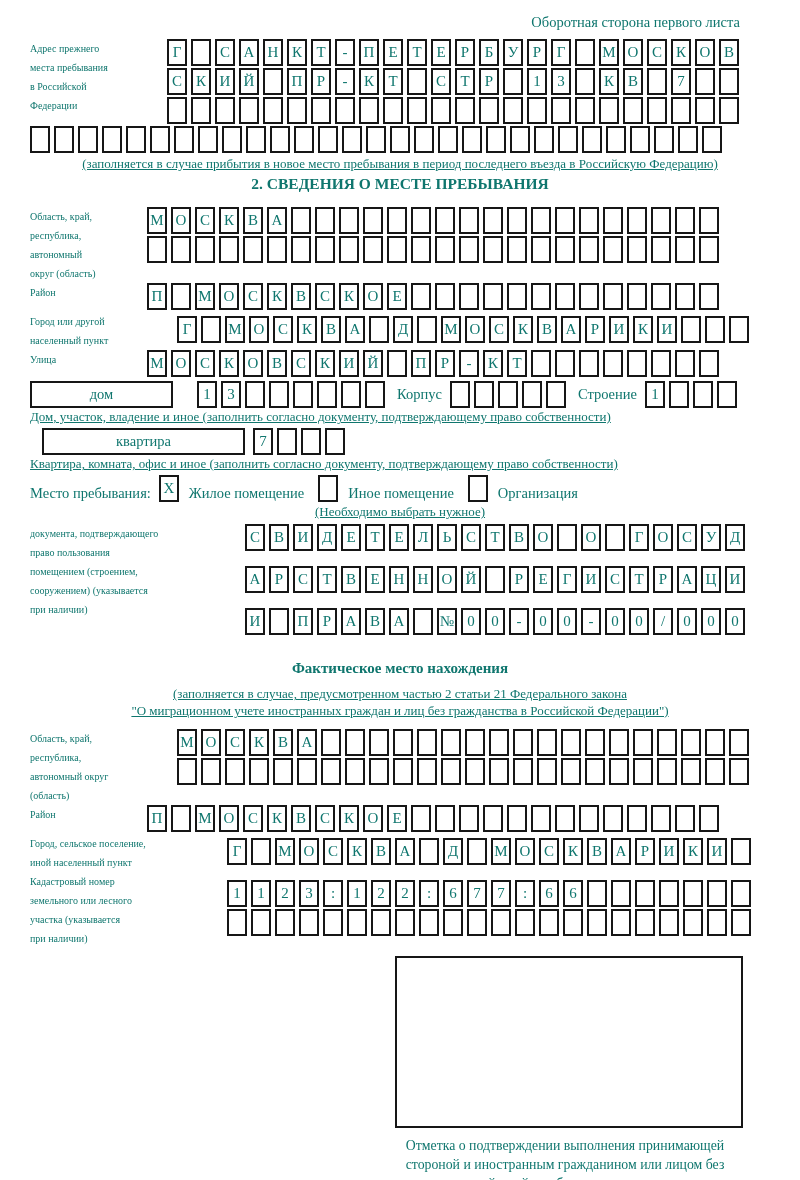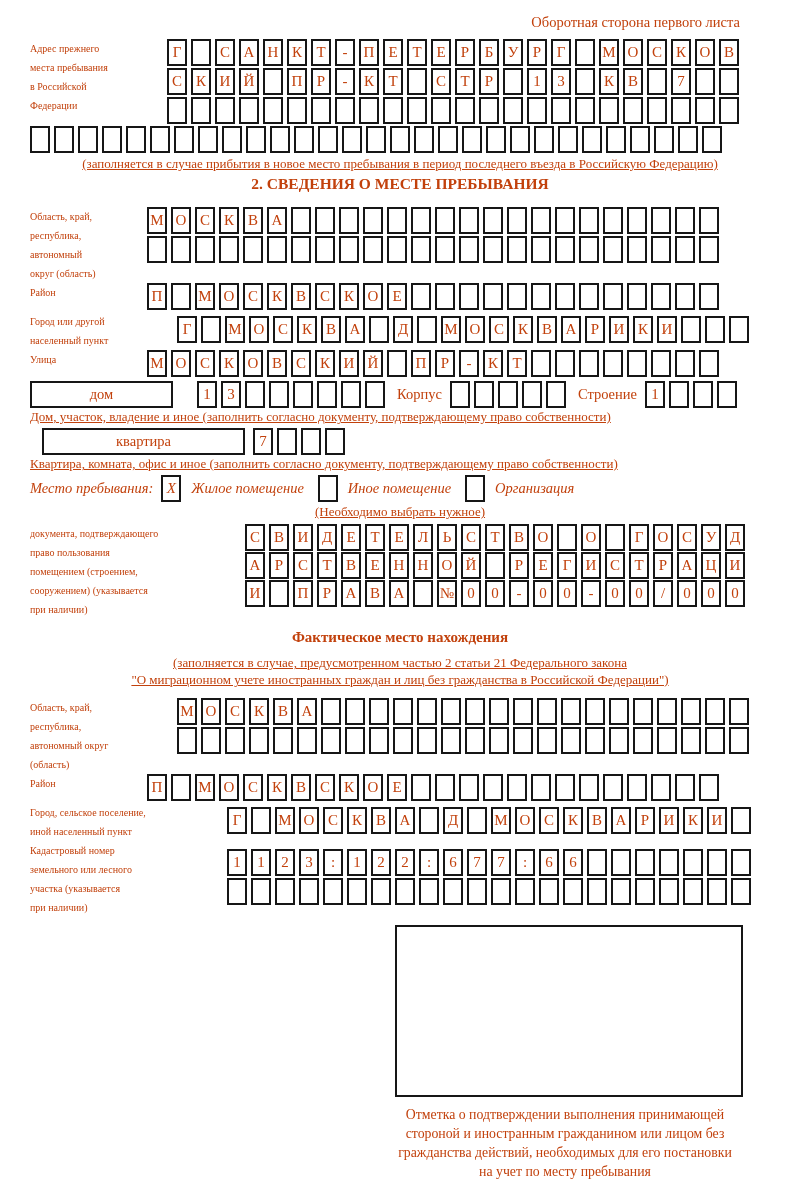--- a/index.html
+++ b/index.html
@@ -1,17 +1,17 @@
 <!DOCTYPE html>
 <html><head>
 <meta charset="utf-8">
 <style>
   html,body{margin:0;padding:0;background:#fff;}
   .page{
-    width:800px;height:1180px;box-sizing:border-box;background:#fff;color:#c2410c;
+    width:800px;height:1180px;box-sizing:border-box;background:#fff;color:#0f766e;
     font-family:"Liberation Serif","DejaVu Serif",serif;
     padding:14px 30px 0 30px;position:relative;overflow:hidden;
   }
   .corner-title{text-align:right;font-size:14.5px;padding-right:30px;margin-bottom:2px;}
   .cell{
     display:inline-block;box-sizing:border-box;width:20px;height:27px;
     border:2px solid #161616;margin-right:4px;vertical-align:top;
     text-align:center;font-size:15px;line-height:22px;background:#fff;
   }
   .cellrow{white-space:nowrap;height:27px;margin-bottom:2px;}
@@ -25,24 +25,24 @@
   .center{text-align:center;}
   .sec-title{text-align:center;font-weight:bold;font-size:15.5px;margin:3px 0 14px 0;} .mt8{margin-top:8px;} .mt4{margin-top:4px;} .mt10{margin-top:10px;}
   .pt4{padding-top:4px;} .pt8{padding-top:8px;}
   .boxlabel{
     display:inline-block;box-sizing:border-box;border:2px solid #161616;height:27px;
     text-align:center;font-size:14.5px;line-height:23px;vertical-align:middle;background:#fff;
   }
   .bl-house{width:143px;margin-right:24px;}
   .bl-flat{width:203px;margin-right:8px;}
   .inlbl{font-size:14.5px;vertical-align:middle;margin:0 8px;}
-  .stayrow{display:flex;align-items:center;margin:3px 0 1px 0;font-size:14.5px;font-style:italic;}
+  .stayrow{display:flex;align-items:flex-end;margin:3px 0 1px 0;font-size:14.5px;}
   .stayrow .cell{margin:0 10px 0 8px;}
   .optlbl{margin-right:6px;}
-  .doc-rows .cellrow{margin-bottom:1px;}
+  .doc-rows .cellrow{margin-bottom:15px;}
   .fact-title{text-align:center;font-weight:bold;font-size:15px;margin:10px 0 8px 0;}
   .stamp-box{
     box-sizing:border-box;width:348px;height:172px;border:2px solid #161616;
     margin:8px 0 8px 365px;background:#fff;
   }
   .stamp-caption{width:430px;margin-left:320px;text-align:center;font-size:13.8px;line-height:19px;}
 </style>
 </head>
 <body>
 

